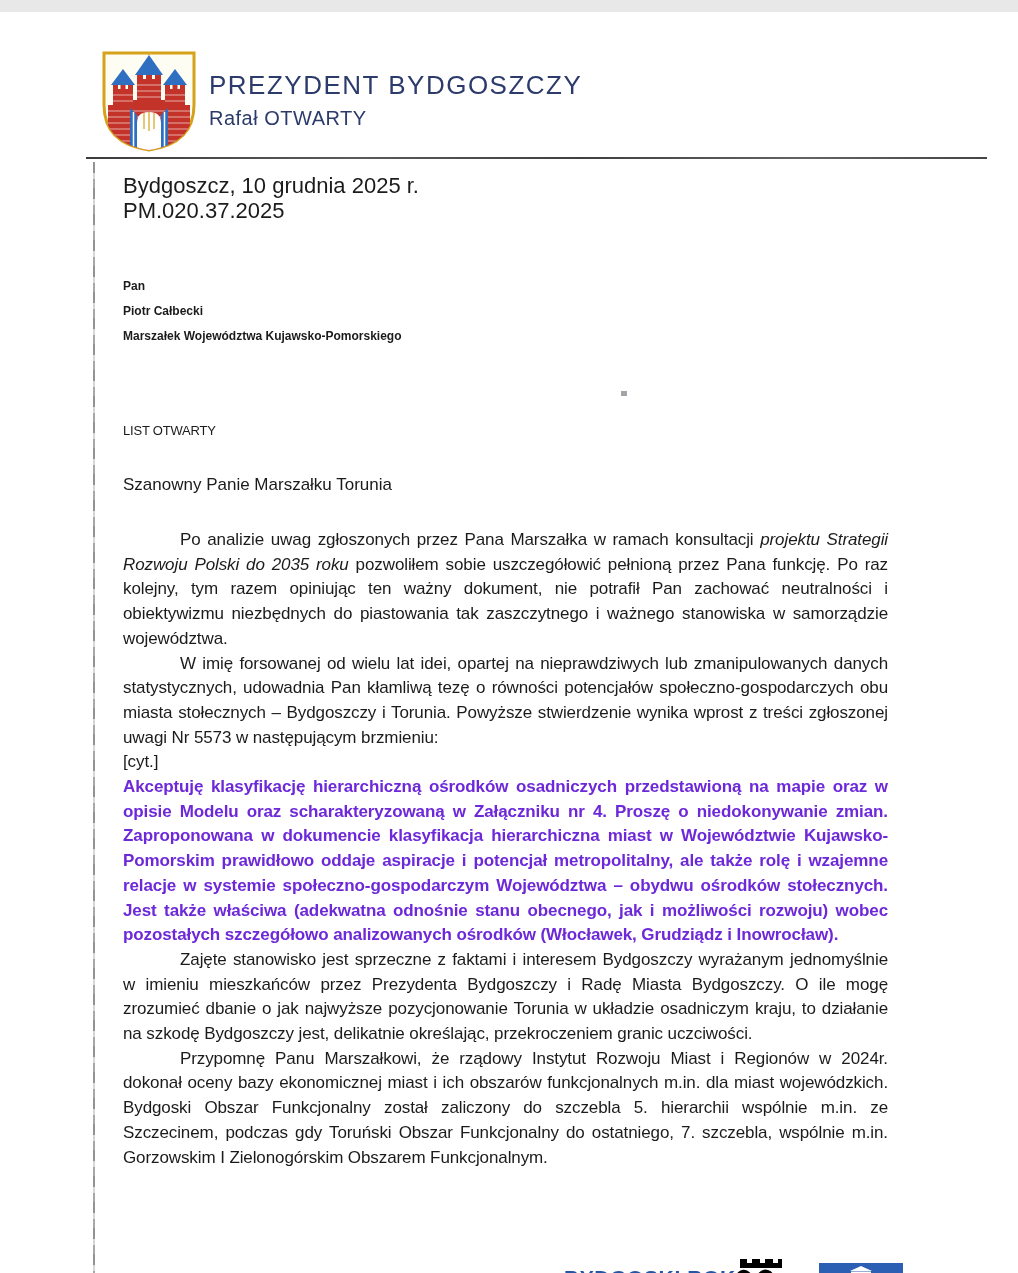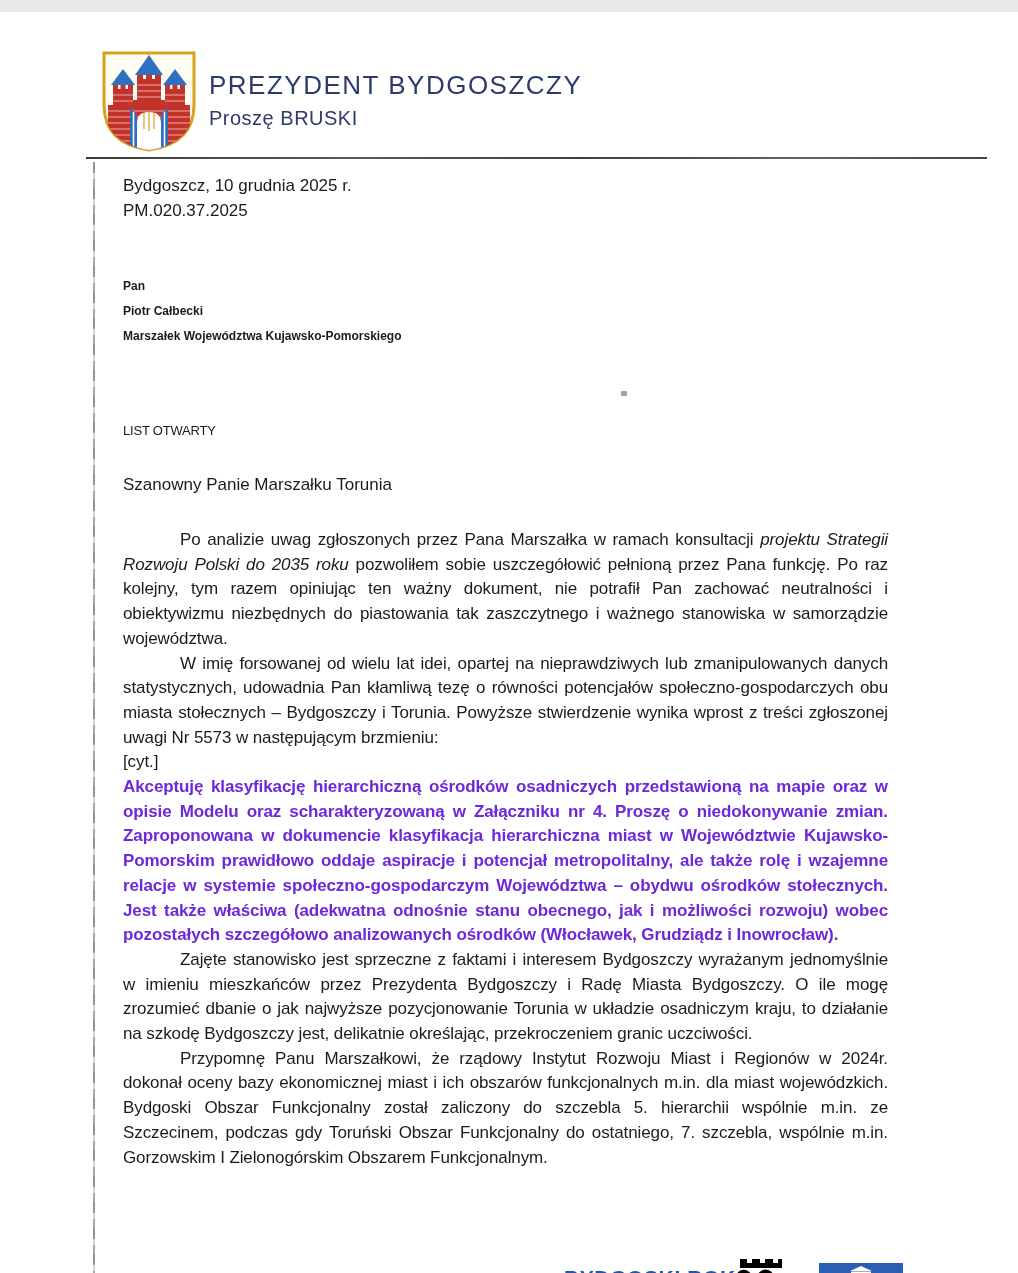--- a/index.html
+++ b/index.html
@@ -17,21 +17,21 @@
   .hdr-text{position:absolute;left:209px;top:58px;color:#2c3b6b;}
   .hdr-title{font-size:26px;letter-spacing:1.5px;font-weight:400;}
   .hdr-name{font-size:20px;margin-top:6px;letter-spacing:0.5px;}
   .hdr-divider{position:absolute;left:86px;top:145px;width:901px;height:2px;
     background:linear-gradient(90deg,#3c3c3c 0%,#5a5a5a 30%,#404040 55%,#636363 80%,#454545 100%);}
   .scan-vline{position:absolute;left:93px;top:150px;width:2px;height:1123px;
     background:repeating-linear-gradient(180deg,#6f6f6f 0 11px,#c9c9c9 11px 17px,#8a8a8a 17px 26px);
     opacity:.75;}
   .scan-dot{position:absolute;left:621px;top:379px;width:6px;height:5px;background:#8b8f94;opacity:.8;}
   
-  .dateblock{position:absolute;left:123px;top:161px;font-size:17px;line-height:25px;}
+  .dateblock{position:absolute;left:123px;top:161px;font-size:22px;line-height:25px;}
   .recipient{position:absolute;left:123px;top:262px;font-size:12px;line-height:25px;font-weight:bold;}
   .letter-title{position:absolute;left:123px;top:411px;width:765px;
     font-size:13px;letter-spacing:-0.2px;}
   .salutation{position:absolute;left:123px;top:463px;font-size:17px;text-align:center;}
   .body{position:absolute;left:123px;top:516px;width:765px;
     font-size:17px;line-height:24.7px;text-align:justify;letter-spacing:-0.1px;}
   .body p{margin:0;}
   .body p.indent{text-indent:57px;}
   .body p.quote{font-weight:bold;color:#6d28d9;}
   .it{font-style:italic;}
@@ -104,21 +104,21 @@
       </g>
       <polygon points="37,66 30,59 30,97 37,102" fill="#2f6fc1"></polygon>
       <polygon points="61,66 68,59 68,97 61,102" fill="#2f6fc1"></polygon>
       <line x1="33.5" y1="63" x2="33.5" y2="99" stroke="#ffffff" stroke-width="1.5"></line>
       <line x1="64.5" y1="63" x2="64.5" y2="99" stroke="#ffffff" stroke-width="1.5"></line>
     </g>
   </svg>
 
   <div class="hdr-text">
     <div class="hdr-title">PREZYDENT BYDGOSZCZY</div>
-    <div class="hdr-name">Proszę BRUSKI</div>
+    <div class="hdr-name">Rafał OTWARTY</div>
   </div>
 
   <div class="hdr-divider"></div>
   <div class="scan-vline"></div>
   <div class="scan-dot"></div>
 
   <div class="dateblock">
     <div>Bydgoszcz, 10 grudnia 2025 r.</div>
     <div>PM.020.37.2025</div>
   </div>

